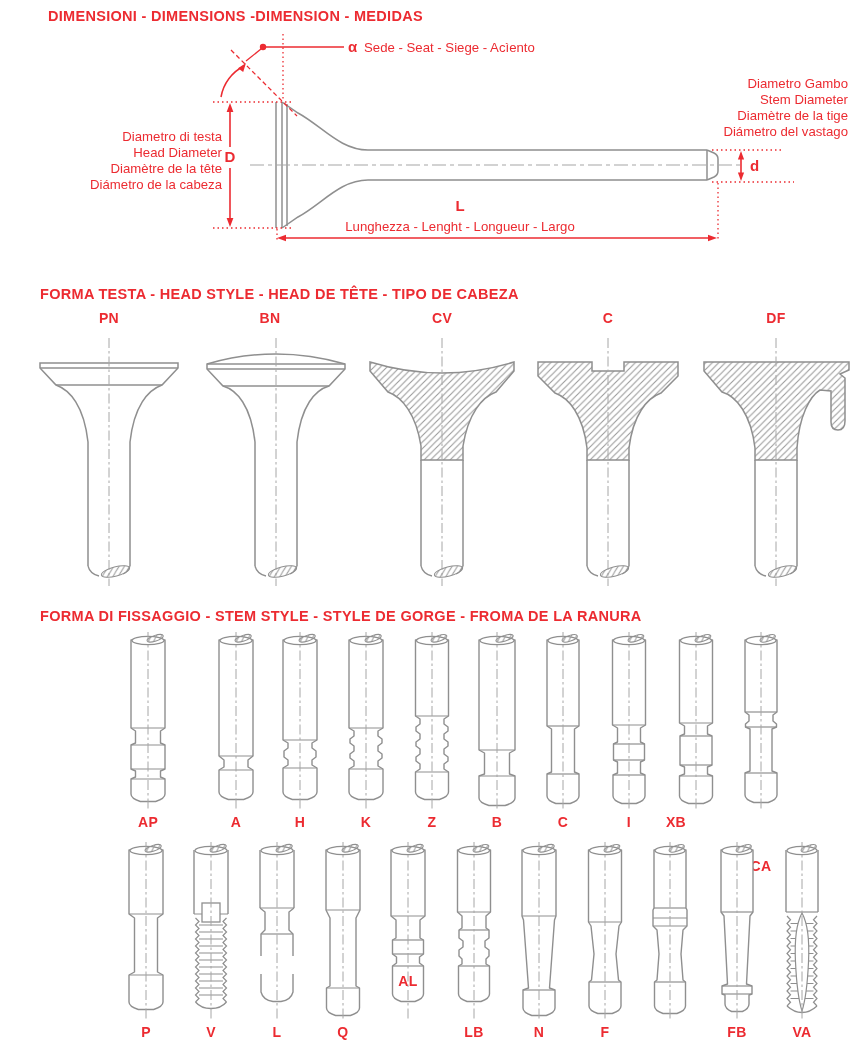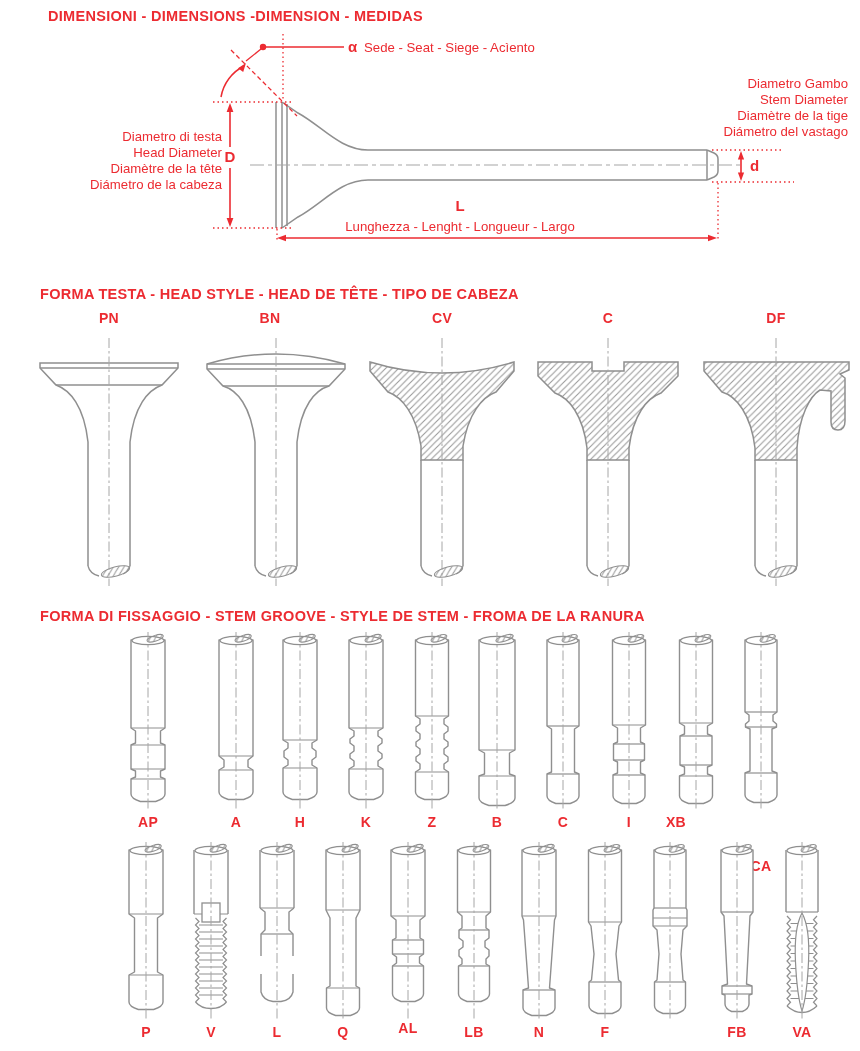--- a/index.html
+++ b/index.html
@@ -138,21 +138,21 @@
         <line x1="62" y1="130" x2="62" y2="236" stroke="#8f8f8f" stroke-width="1.5"></line>
         <line x1="104" y1="130" x2="104" y2="236" stroke="#8f8f8f" stroke-width="1.5"></line>
         <path d="M62,236 Q64,244 73,246" fill="none" stroke="#8f8f8f" stroke-width="1.3"></path>
     <path d="M104,236 Q102,242 97,244" fill="none" stroke="#8f8f8f" stroke-width="1.3"></path>
     <ellipse cx="89.5" cy="241.5" rx="14.5" ry="4.6" fill="url(#hp)" stroke="#8f8f8f" stroke-width="1" transform="rotate(-14 89.5 241.5)"></ellipse>
         <line x1="83" y1="8" x2="83" y2="256" stroke="#a6a6a6" stroke-width="1" stroke-dasharray="10 3 2.5 3"></line>
       </svg></div>
     <div class="fig-label" style="left:742px;top:310px;width:68px">DF</div>
   </div>
 
-<h2 class="sec-title" style="left:40px;top:608px">FORMA DI FISSAGGIO - STEM GROOVE - STYLE DE STEM - FROMA DE LA RANURA</h2>
+<h2 class="sec-title" style="left:40px;top:608px">FORMA DI FISSAGGIO - STEM STYLE - STYLE DE GORGE - FROMA DE LA RANURA</h2>
 <div id="stem-row1">
     <div class="fig" style="left:116px;top:632px"><svg width="64" height="180" viewBox="0 0 64 180">
         <path d="M15,8 L15,96 L19.5,99 L19.5,111 L15,113 L15,137 L19.5,139 L19.5,145 L15,147 L15,160 L15,162 Q15,166.5 24.35,169.5 L39.65,169.5 Q49,166.5 49,162 L49,160 L49,147 L44.5,145 L44.5,139 L49,137 L49,113 L44.5,111 L44.5,99 L49,96 L49,8 Z" fill="#fff" stroke="#8f8f8f" stroke-width="1.4" stroke-linejoin="round"></path>
         <line x1="15" y1="96" x2="49" y2="96" stroke="#8f8f8f" stroke-width="1.2"></line>
         <line x1="15" y1="113" x2="49" y2="113" stroke="#8f8f8f" stroke-width="1.2"></line>
         <line x1="15" y1="137" x2="49" y2="137" stroke="#8f8f8f" stroke-width="1.2"></line>
         <line x1="15" y1="147" x2="49" y2="147" stroke="#8f8f8f" stroke-width="1.2"></line>
         <ellipse cx="32" cy="8.5" rx="16" ry="4.2" fill="#fff" stroke="#8f8f8f" stroke-width="1.3"></ellipse>
         <ellipse cx="39.14" cy="6.3" rx="8.5" ry="2.8" fill="url(#hp)" stroke="#8f8f8f" stroke-width="1" transform="rotate(-18 39.14 6.3)"></ellipse>
         <line x1="32" y1="0" x2="32" y2="178" stroke="#a6a6a6" stroke-width="1" stroke-dasharray="10 3 2.5 3"></line>
@@ -304,21 +304,21 @@
     <div class="fig" style="left:376px;top:842px"><svg width="64" height="180" viewBox="0 0 64 180">
         <path d="M15,8 L15,74 L20,78 L20,96 L16.5,98 L16.5,112 L20.5,115 L20.5,121 L16.5,124 L16.5,150 L16.5,152 Q16.5,156.5 25.025,159.5 L38.975,159.5 Q47.5,156.5 47.5,152 L47.5,150 L47.5,124 L43.5,121 L43.5,115 L47.5,112 L47.5,98 L44,96 L44,78 L49,74 L49,8 Z" fill="#fff" stroke="#8f8f8f" stroke-width="1.4" stroke-linejoin="round"></path>
         <line x1="15" y1="74" x2="49" y2="74" stroke="#8f8f8f" stroke-width="1.2"></line>
         <line x1="16.5" y1="98" x2="47.5" y2="98" stroke="#8f8f8f" stroke-width="1.2"></line>
         <line x1="16.5" y1="112" x2="47.5" y2="112" stroke="#8f8f8f" stroke-width="1.2"></line>
         <line x1="16.5" y1="124" x2="47.5" y2="124" stroke="#8f8f8f" stroke-width="1.2"></line>
         <ellipse cx="32" cy="8.5" rx="16" ry="4.2" fill="#fff" stroke="#8f8f8f" stroke-width="1.3"></ellipse>
         <ellipse cx="39.14" cy="6.3" rx="8.5" ry="2.8" fill="url(#hp)" stroke="#8f8f8f" stroke-width="1" transform="rotate(-18 39.14 6.3)"></ellipse>
         <line x1="32" y1="0" x2="32" y2="178" stroke="#a6a6a6" stroke-width="1" stroke-dasharray="10 3 2.5 3"></line>
       </svg></div>
-    <div class="fig-label" style="left:374px;top:1020px;width:68px">AL</div>
+    <div class="fig-label" style="left:374px;top:973px;width:68px">AL</div>
     <div class="fig" style="left:442px;top:842px"><svg width="64" height="180" viewBox="0 0 64 180">
         <path d="M15.5,8 L15.5,70 L20,74 L20,86 L17,88 L17,96 L21,99 L21,105 L17,108 L17,114 L20,117 L20,122 L16.5,124 L16.5,150 L16.5,152 Q16.5,156.5 25.025,159.5 L38.975,159.5 Q47.5,156.5 47.5,152 L47.5,150 L47.5,124 L44,122 L44,117 L47,114 L47,108 L43,105 L43,99 L47,96 L47,88 L44,86 L44,74 L48.5,70 L48.5,8 Z" fill="#fff" stroke="#8f8f8f" stroke-width="1.4" stroke-linejoin="round"></path>
         <line x1="15.5" y1="70" x2="48.5" y2="70" stroke="#8f8f8f" stroke-width="1.2"></line>
         <line x1="17" y1="88" x2="47" y2="88" stroke="#8f8f8f" stroke-width="1.2"></line>
         <line x1="16.5" y1="124" x2="47.5" y2="124" stroke="#8f8f8f" stroke-width="1.2"></line>
         <ellipse cx="32" cy="8.5" rx="15.5" ry="4.2" fill="#fff" stroke="#8f8f8f" stroke-width="1.3"></ellipse>
         <ellipse cx="38.93" cy="6.3" rx="8.25" ry="2.8" fill="url(#hp)" stroke="#8f8f8f" stroke-width="1" transform="rotate(-18 38.93 6.3)"></ellipse>
         <line x1="32" y1="0" x2="32" y2="178" stroke="#a6a6a6" stroke-width="1" stroke-dasharray="10 3 2.5 3"></line>
       </svg></div>
     <div class="fig-label" style="left:440px;top:1024px;width:68px">LB</div>

